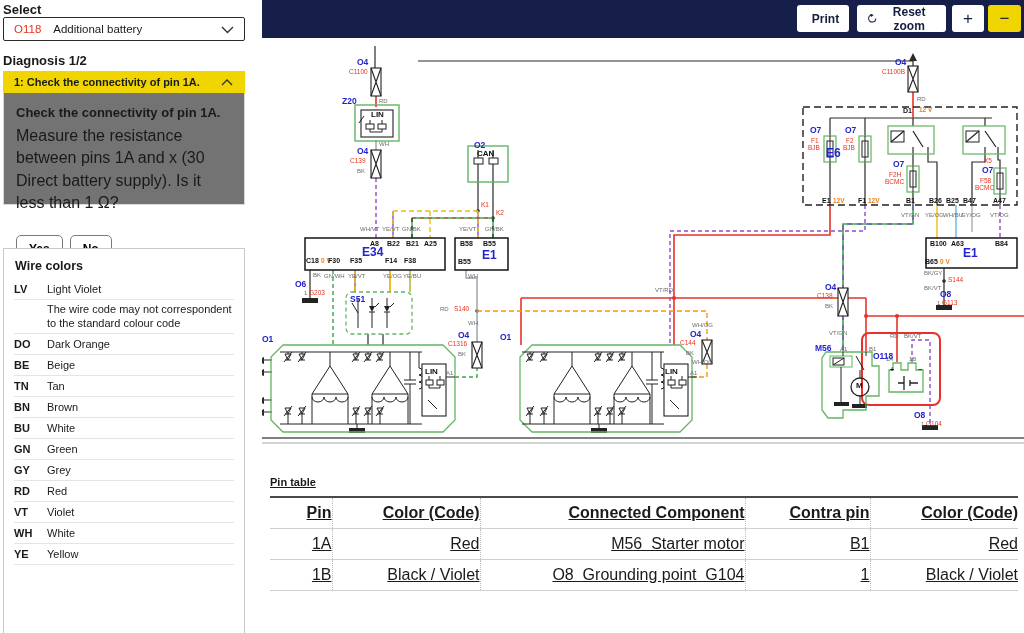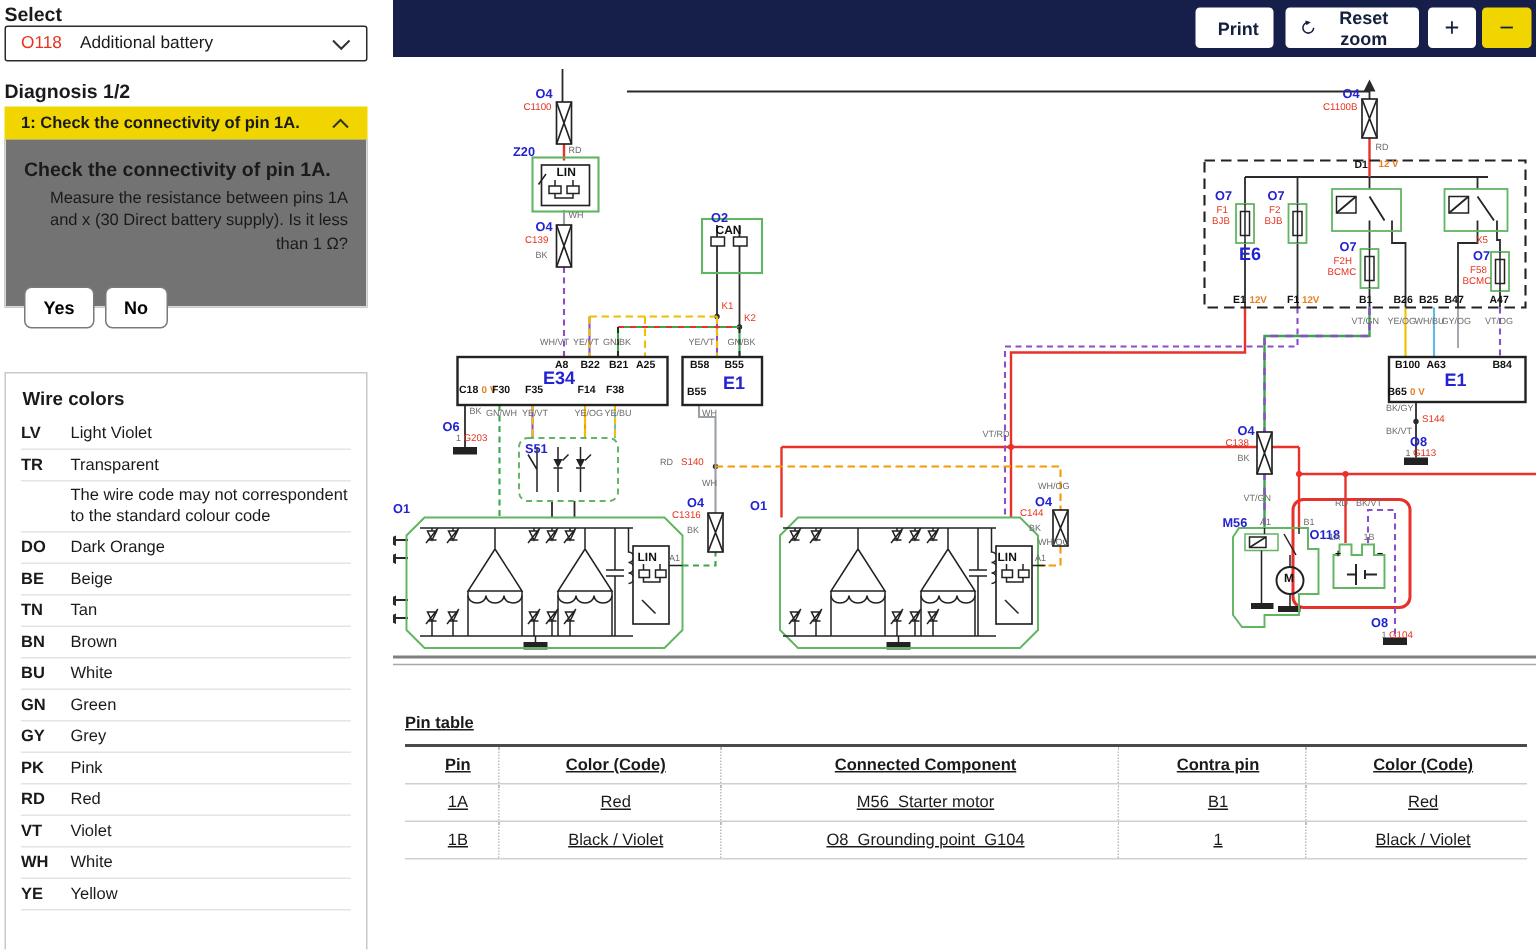--- a/index.html
+++ b/index.html
@@ -14,21 +14,21 @@
               background:#fff;display:flex;align-items:center;cursor:pointer;}
   #select-box .code{font-size:11.5px;margin-left:10px;}
   #select-box .name{font-size:11.5px;margin-left:12px;}
   #select-box svg{position:absolute;right:10px;top:8px;}
   .diag-title{left:3px;top:53px;font-size:13px;font-weight:bold;}
   #acc1-head{left:3px;top:71px;width:242px;height:22px;background:#f0d500;display:flex;align-items:center;cursor:pointer;}
   #acc1-head span{font-size:11px;font-weight:bold;margin-left:11px;}
   #acc1-head svg{position:absolute;right:12px;top:8px;}
   #acc1-panel{left:3px;top:93px;width:240px;height:111px;border:1px solid #d9d9d9;border-top:none;background:#737373;}
   #acc1-panel h3{margin:12px 0 0 12px;font-size:13px;}
-  #acc1-panel p{margin:5px 12px 0 12px;font-size:11px;line-height:1.4;text-align:right;}
+  #acc1-panel p{margin:5px 12px 0 12px;font-size:16px;line-height:1.4;}
   .btn-row{margin:20px 0 0 12px;display:flex;gap:7px;}
   .answer-btn{background:#fff;border:1.5px solid #7a7a7a;border-radius:5px;font-size:12px;font-weight:bold;
               padding:6px 12px;font-family:"Liberation Sans",sans-serif;cursor:pointer;}
   #acc2-head{left:3px;top:205px;width:240px;height:25px;border:1px solid #d9d9d9;border-top:none;background:#fff;
              display:flex;align-items:center;cursor:pointer;}
   #acc2-head span{font-size:11px;font-weight:bold;margin-left:11px;}
   #acc2-head svg{position:absolute;right:12px;top:10px;}
 
   #wire-card{left:3px;top:248px;width:240px;height:400px;border:1px solid #c9c9c9;background:#fff;overflow:hidden;}
   #wire-card .title{font-size:12.5px;font-weight:bold;margin:10px 0 6px 11px;}
@@ -58,21 +58,21 @@
   .wire{color:#6b6b6b;font-size:6px;}
   .pin{color:#111;font-weight:bold;font-size:7px;}
   .volt{color:#e87f1e;font-size:6.5px;font-weight:bold;}
   .inlbl{color:#111;font-weight:bold;font-size:8px;}
 
   
   #pin-section{left:270px;top:476px;width:748px;text-decoration:underline;}
   #pin-title{font-size:11px;font-weight:bold;margin:0 0 8px 0;}
   table{border-collapse:collapse;width:748px;table-layout:fixed;}
   thead tr{border-top:2px solid #4a4a4a;}
-  th,td{font-size:11px;text-align:center;padding:6px 0 6px 9px;border-bottom:1px solid #cfcfcf;
+  th,td{font-size:16px;text-align:right;padding:6px 0 6px 9px;border-bottom:1px solid #cfcfcf;
         border-left:1px dotted #bdbdbd;white-space:pre-wrap;overflow:hidden;}
   th:first-child,td:first-child{border-left:none;}
   th{font-weight:bold;}
   col.c1{width:62px;} col.c2{width:148px;} col.c3{width:265px;} col.c4{width:125px;} col.c5{width:148px;}
 </style>
 </head>
 <body>
 
 <div id="sidebar" class="abs">
   <div class="abs sel-label">Select</div>
@@ -102,24 +102,20 @@
   </div>
 
 
   <div id="wire-card" class="abs">
     <div class="title">Wire colors</div>
     <div>
         <div class="wc-row">
           <span class="wc-code">LV</span>
           <span class="wc-name">Light Violet</span>
         </div>
-        <div class="wc-row">
-          <span class="wc-code">TR</span>
-          <span class="wc-name">Transparent</span>
-        </div>
         <div class="wc-row note">
           <span class="wc-code"></span>
           <span class="wc-name">The wire code may not correspondent to the standard colour code</span>
         </div>
         <div class="wc-row">
           <span class="wc-code">DO</span>
           <span class="wc-name">Dark Orange</span>
         </div>
         <div class="wc-row">
           <span class="wc-code">BE</span>
@@ -137,24 +133,20 @@
           <span class="wc-code">BU</span>
           <span class="wc-name">White</span>
         </div>
         <div class="wc-row">
           <span class="wc-code">GN</span>
           <span class="wc-name">Green</span>
         </div>
         <div class="wc-row">
           <span class="wc-code">GY</span>
           <span class="wc-name">Grey</span>
-        </div>
-        <div class="wc-row">
-          <span class="wc-code">PK</span>
-          <span class="wc-name">Pink</span>
         </div>
         <div class="wc-row">
           <span class="wc-code">RD</span>
           <span class="wc-name">Red</span>
         </div>
         <div class="wc-row">
           <span class="wc-code">VT</span>
           <span class="wc-name">Violet</span>
         </div>
         <div class="wc-row">
@@ -496,21 +488,21 @@
     <div class="dlb wire" style="left: 692px; top: 322px;">WH/OG</div>
     <div class="dlb comp" style="left: 690px; top: 330px;">O4</div>
     <div class="dlb code" style="left: 680px; top: 340px;">C144</div>
     <div class="dlb wire" style="left: 686px; top: 350px;">BK</div>
     <div class="dlb wire" style="left: 692px; top: 359px;">WH/OG</div>
     <div class="dlb comp" style="left: 895px; top: 58px;">O4</div>
     <div class="dlb code" style="left: 882px; top: 69px;">C1100B</div>
     <div class="dlb wire" style="left: 917px; top: 96px;">RD</div>
     <div class="dlb pin" style="left: 903px; top: 107px;">D1</div>
     <div class="dlb volt" style="left: 919px; top: 107px;">12 V</div>
-    <div class="dlb compbig" style="left: 826px; top: 163px; text-align: right;">E6</div>
+    <div class="dlb compbig" style="left: 826px; top: 147px; text-align: right;">E6</div>
     <div class="dlb comp" style="left: 810px; top: 126px;">O7</div>
     <div class="dlb code" style="left: 811px; top: 138px;">F1</div>
     <div class="dlb code" style="left: 808px; top: 145px;">BJB</div>
     <div class="dlb comp" style="left: 845px; top: 126px;">O7</div>
     <div class="dlb code" style="left: 846px; top: 138px;">F2</div>
     <div class="dlb code" style="left: 843px; top: 145px;">BJB</div>
     <div class="dlb comp" style="left: 893px; top: 160px;">O7</div>
     <div class="dlb code" style="left: 889px; top: 172px;">F2H</div>
     <div class="dlb code" style="left: 885px; top: 179px;">BCMC</div>
     <div class="dlb code" style="left: 984px; top: 158px;">X5</div>

